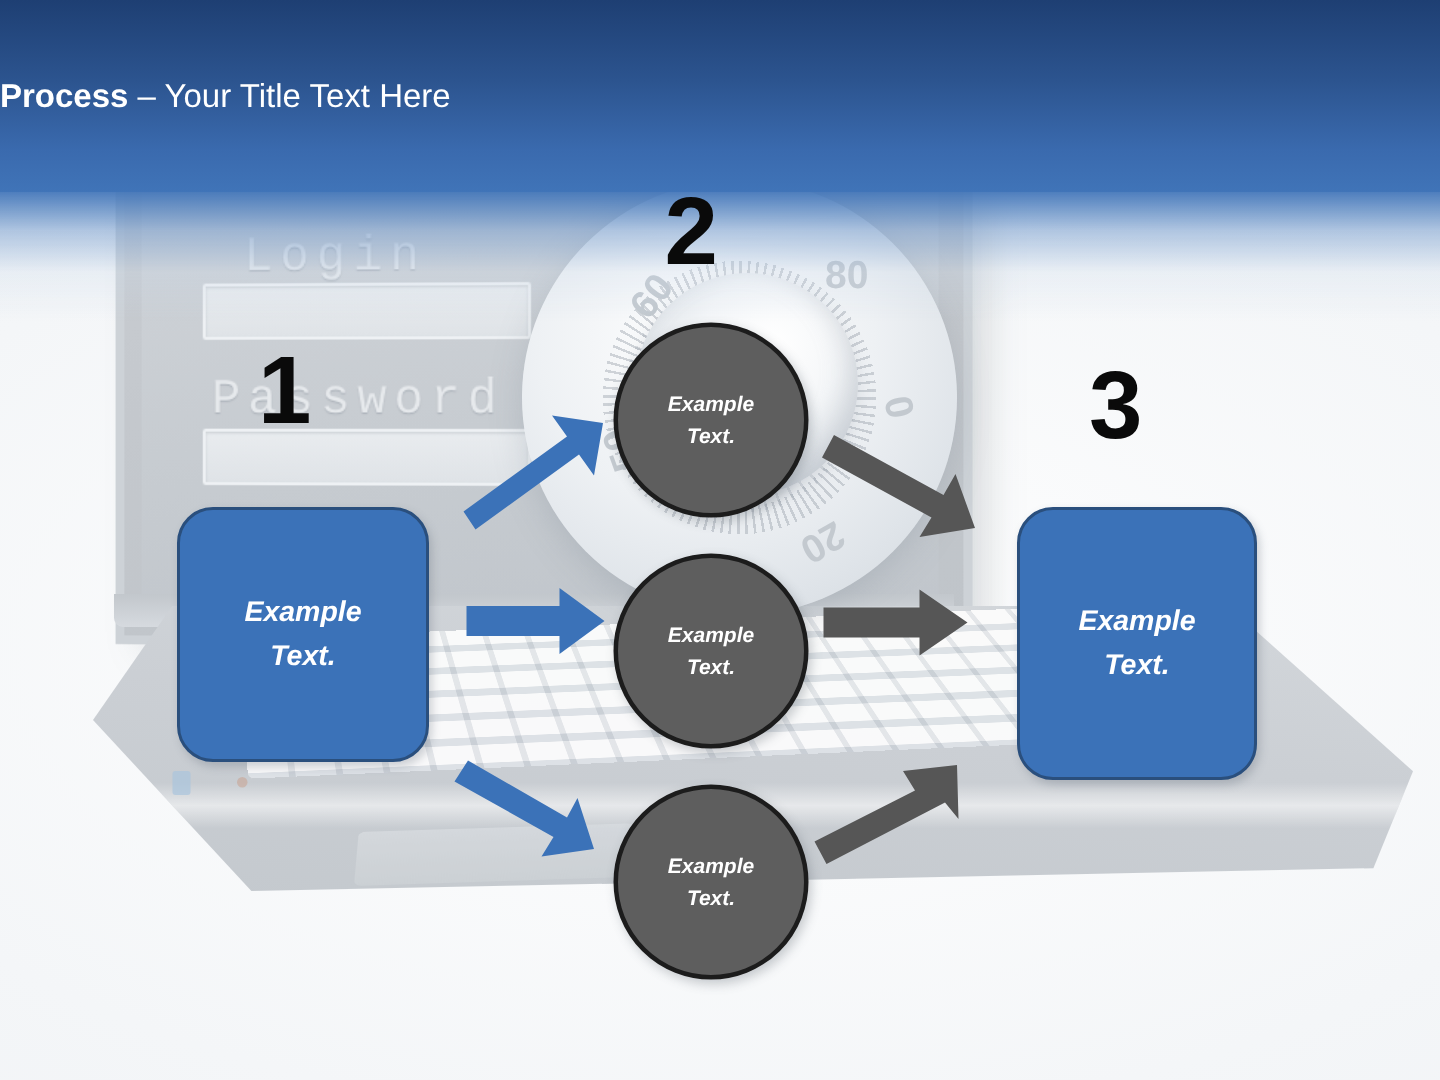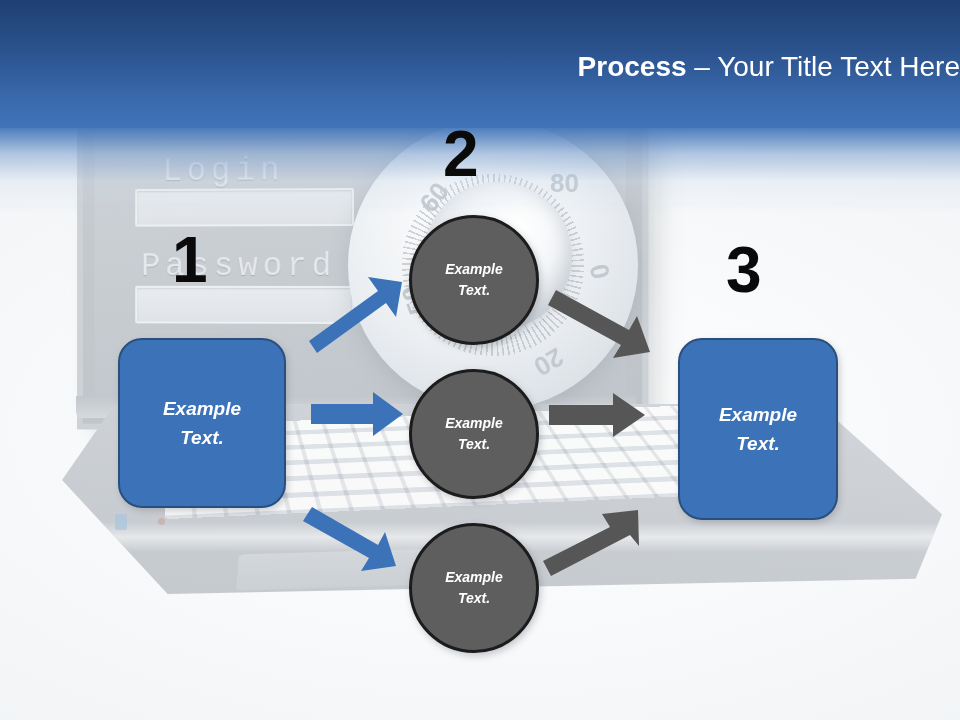--- a/index.html
+++ b/index.html
@@ -134,22 +134,22 @@
   .header{
     position:absolute;left:0;top:0;width:960px;height:128px;
     background:linear-gradient(180deg,#1e3f73 0%, #2c548f 42%, #3a6aae 78%, #4074b8 100%);
   }
   .header-fade{
     position:absolute;left:0;top:128px;width:960px;height:86px;
     background:linear-gradient(180deg,rgba(64,116,184,.92) 0%, rgba(120,158,206,.55) 30%, rgba(200,216,234,.25) 62%, rgba(255,255,255,0) 100%);
     pointer-events:none;
   }
   .title{
-    position:absolute;left:0;top:52px;width:960px;text-align:right;
-    font-size:28px;color:#ffffff;line-height:1.1;white-space:nowrap;
+    position:absolute;left:0;top:52px;width:960px;text-align:left;
+    font-size:22px;color:#ffffff;line-height:1.1;white-space:nowrap;
   }
   .title .strong{font-weight:bold;}
   .title .light{font-weight:normal;}
 
   
   .num{
     position:absolute;font-size:64px;font-weight:bold;color:#0a0a0a;
     font-family:"Liberation Sans",sans-serif;line-height:1;
   }
   .num.n1{left:172px;top:228px;}

